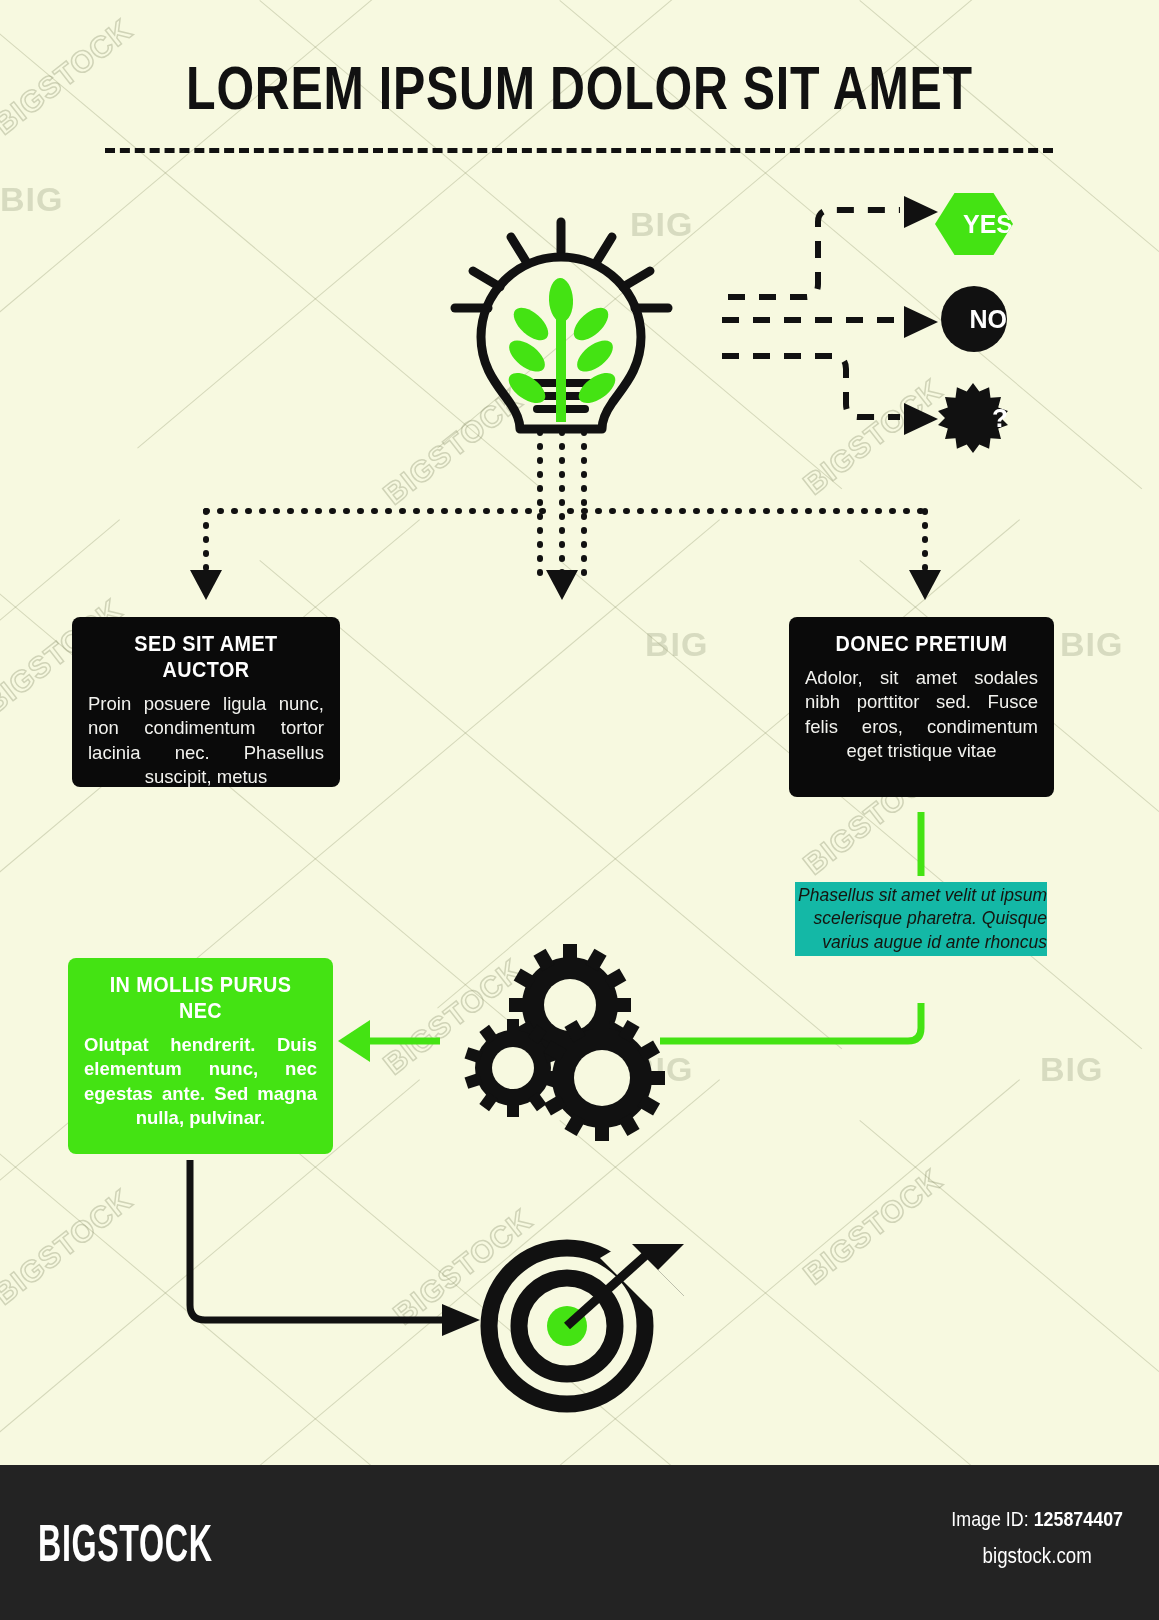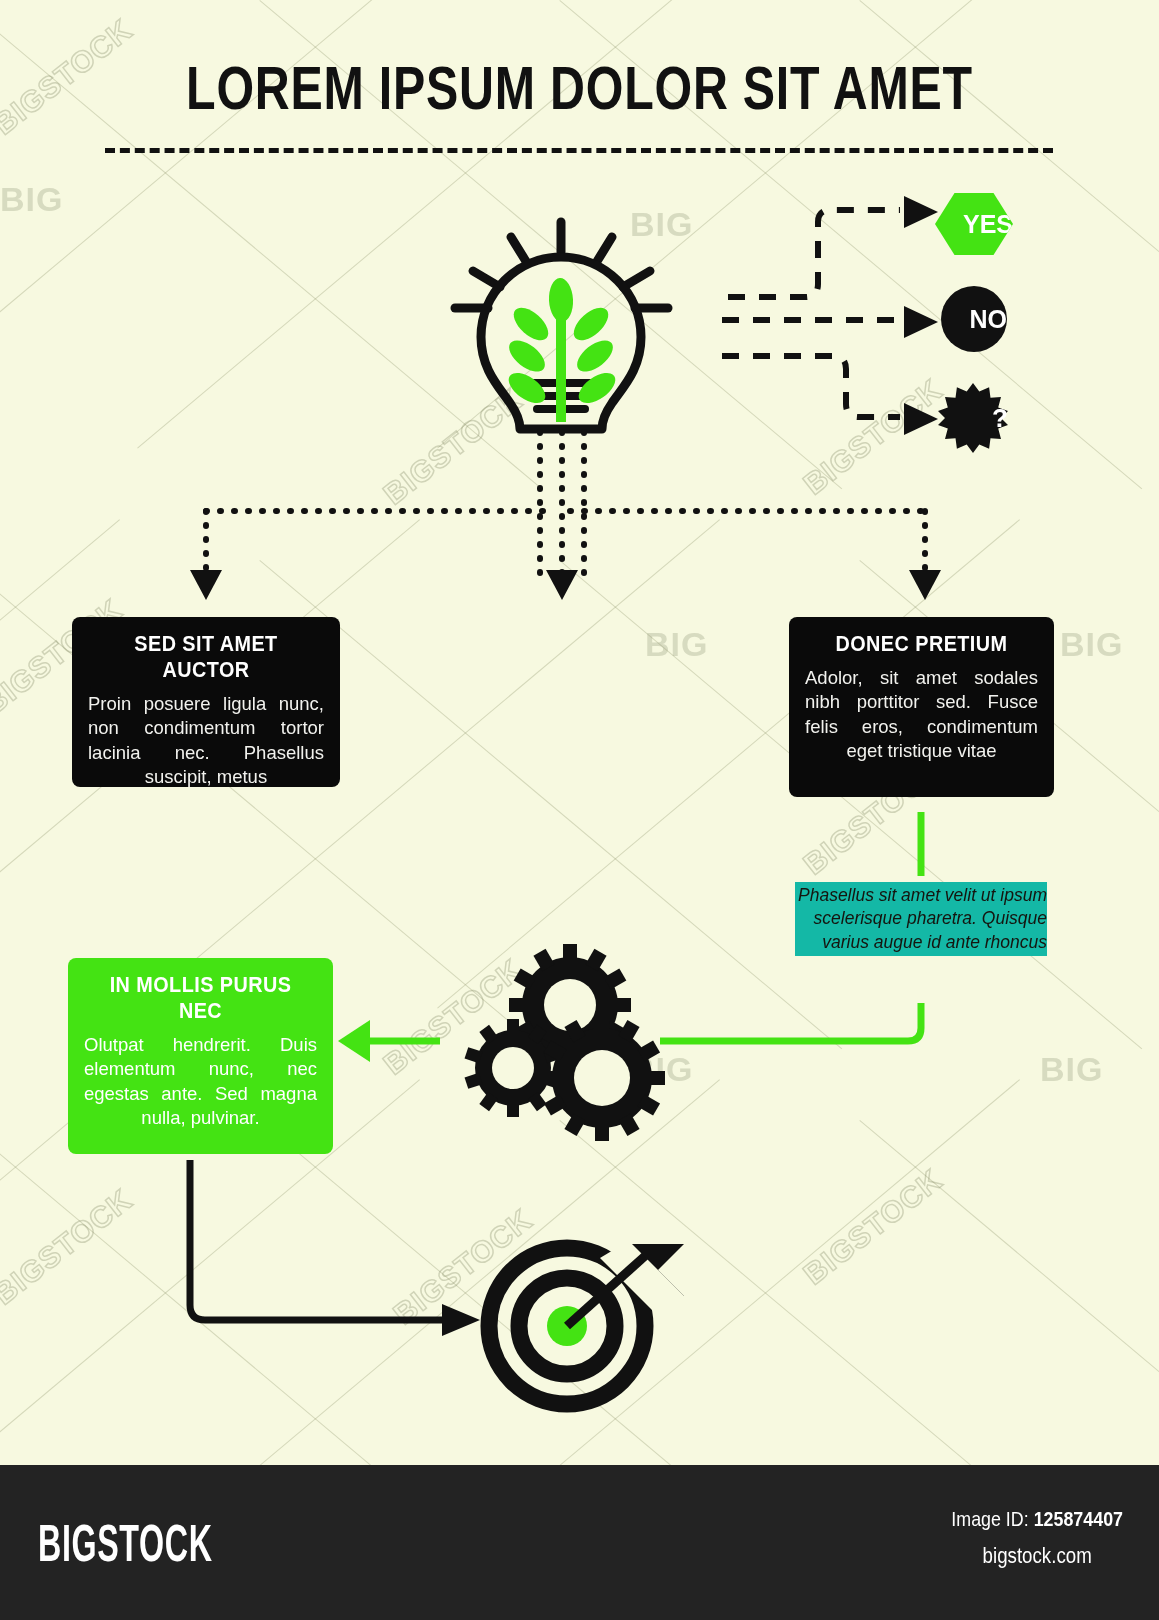--- a/index.html
+++ b/index.html
@@ -83,21 +83,21 @@
   }
   .card p {
     font-size: 18.5px;
     line-height: 1.32;
     color: #f2f2ee;
     font-weight: 300;
     text-align: justify;
     text-align-last: center;
     hyphens: auto;
   }
-  .card.green p { color: #ffffff; }
+  .card.green p { color: #ffffff; font-weight: bold; }
 
   #card-1 { left: 72px;  top: 617px; width: 268px; height: 170px; }
   #card-2 { left: 433px; top: 617px; width: 267px; height: 164px; }
   #card-3 { left: 789px; top: 617px; width: 265px; height: 180px; }
   #card-4 { left: 68px;  top: 958px; width: 265px; height: 196px; }
 
   
   .note {
     position: absolute;
     left: 795px; top: 882px; width: 252px;

